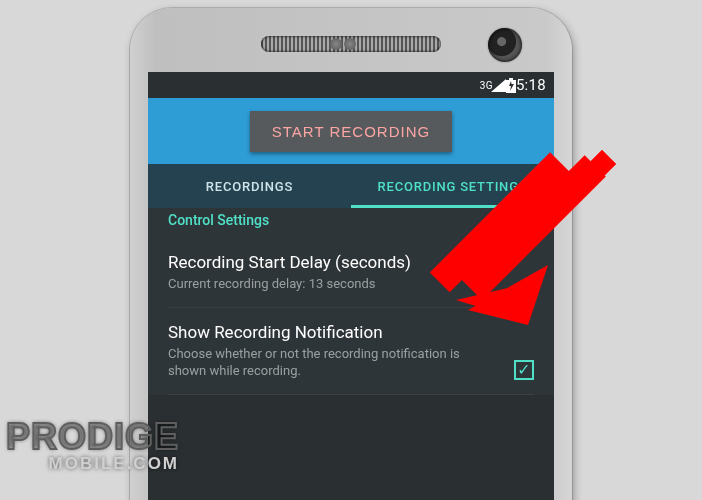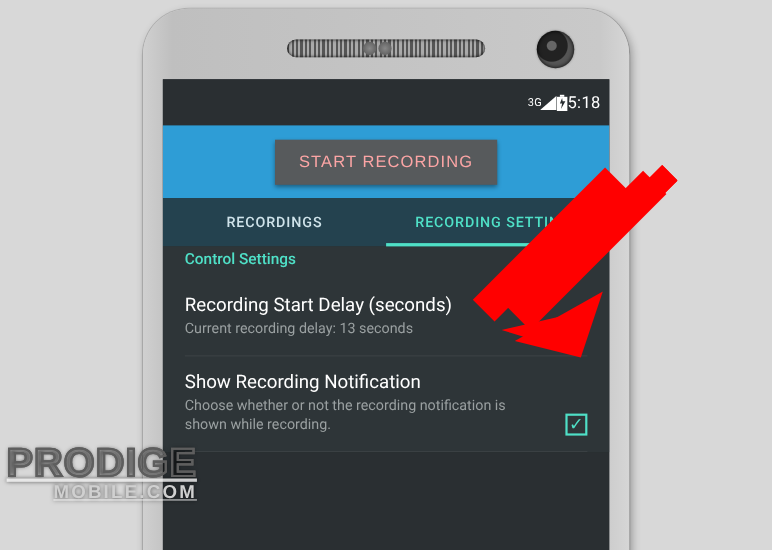--- a/index.html
+++ b/index.html
@@ -38,21 +38,21 @@
     background: radial-gradient(circle at 40% 40%, #666 0 4px, #222 5px 14px, #555 15px 17px);
     box-shadow: inset 0 0 4px #000, 0 0 2px rgba(0,0,0,.4);
   }
   .screen{
     position:absolute; top:64px; left:18px; right:18px; bottom:80px;
     background:#2a2f32;
     overflow:hidden;
   }
   
   .statusbar{
-    height:42px; background:#2a2f32; color:#fff;
+    height:26px; background:#2a2f32; color:#fff;
     display:flex; justify-content:flex-end; align-items:center;
     padding:0 8px; font-size:13px; gap:0; letter-spacing:.3px;
   }
   .statusbar svg{ display:block;}
   
   .appbar{
     background:#2e9dd6; height:56px; display:flex; align-items:center;
     padding:0 18px; color:#fff; justify-content:space-between;
   }
   .appbar .title{ font-size:22px; font-weight:400;}
@@ -95,22 +95,22 @@
     width:20px; height:20px; border:2px solid #4fe0c7; margin-top:10px;
     display:flex; align-items:center; justify-content:center; flex-shrink:0;
     color:#4fe0c7; font-size:16px;
   }
   
   .arrow{
     position:absolute; top:150px; left:406px; pointer-events:none;
   }
   
   .watermark{
-    position:absolute; left:6px; bottom:42px; color:rgba(255,255,255,.78);
-    font-family: Arial, sans-serif; text-shadow:0 0 4px rgba(0,0,0,.6);text-decoration:underline;
+    position:absolute; left:6px; bottom:26px; color:rgba(255,255,255,.78);
+    font-family: Arial, sans-serif; text-shadow:0 0 4px rgba(0,0,0,.6);
   }
   .watermark .l1{ font-size:36px; font-weight:800; letter-spacing:1px;
      -webkit-text-stroke:2px #5e5e5e; color:transparent;}
   .watermark .l2{ font-size:17px; font-weight:700; letter-spacing:2px; color:#d0d0d0; margin-top:-4px;text-align:right;}
 </style>
 </head>
 <body>
 
 <div class="phone">
   <div class="speaker-bar"></div>

